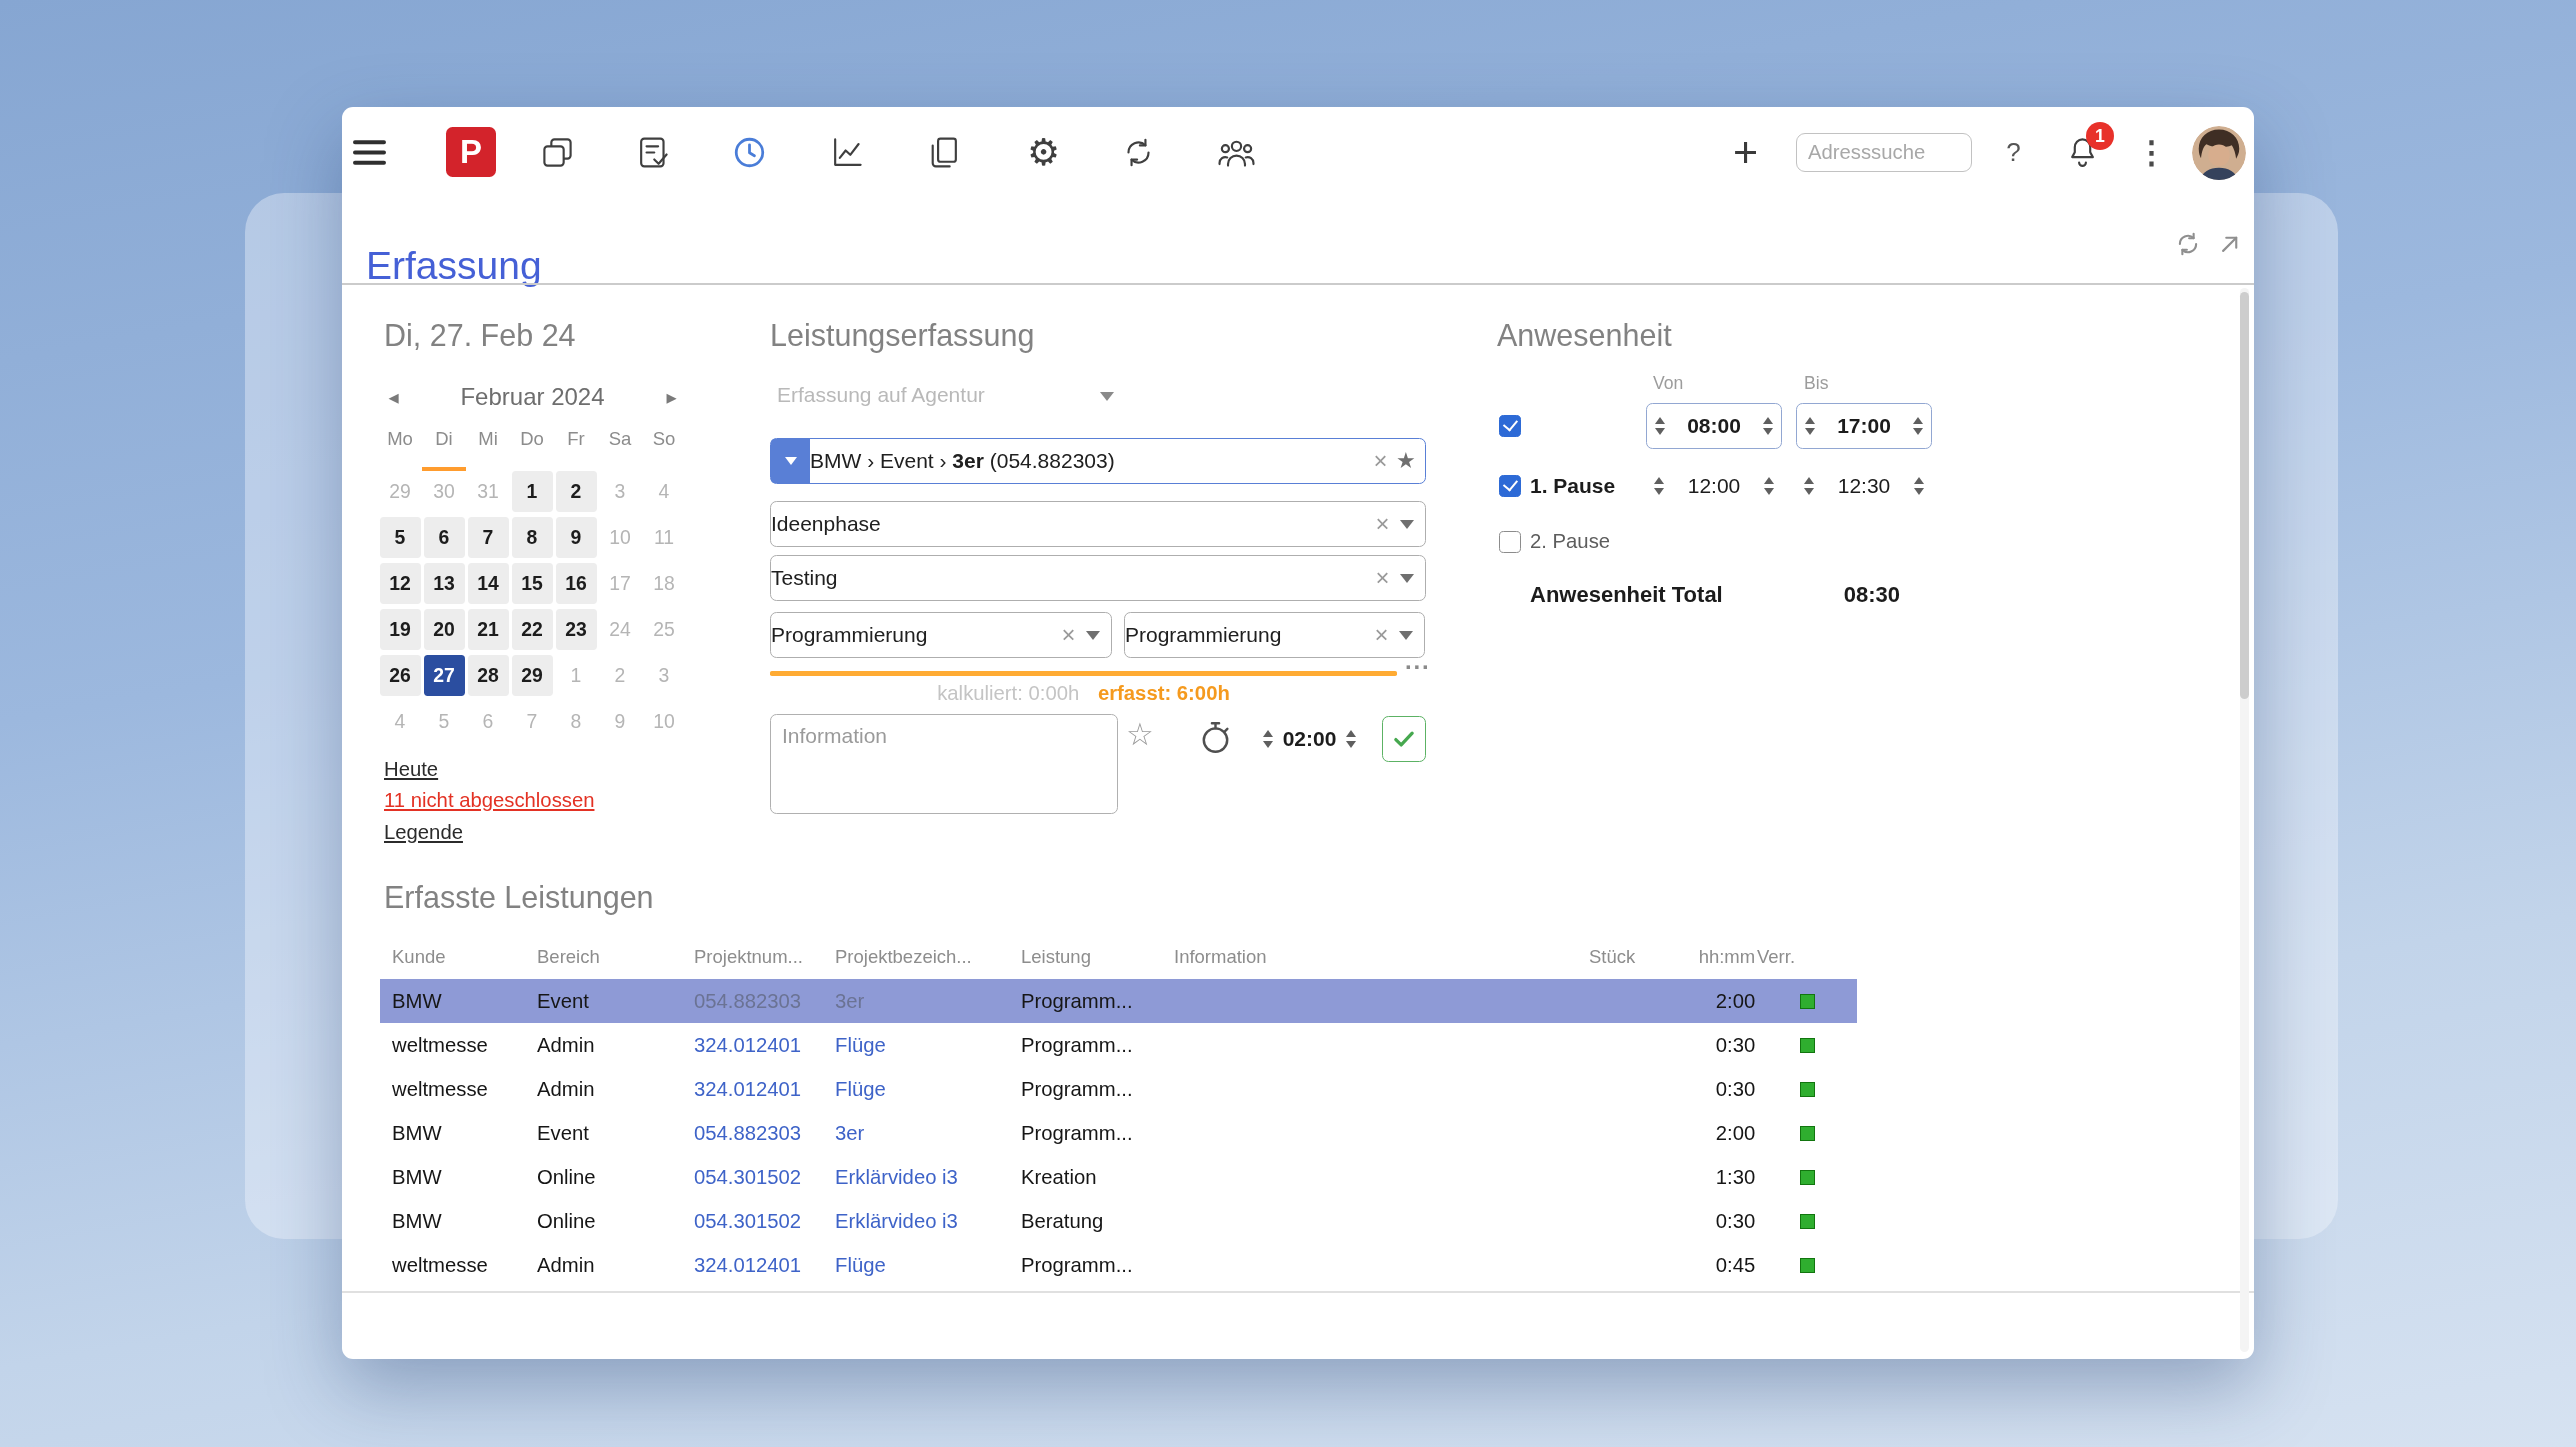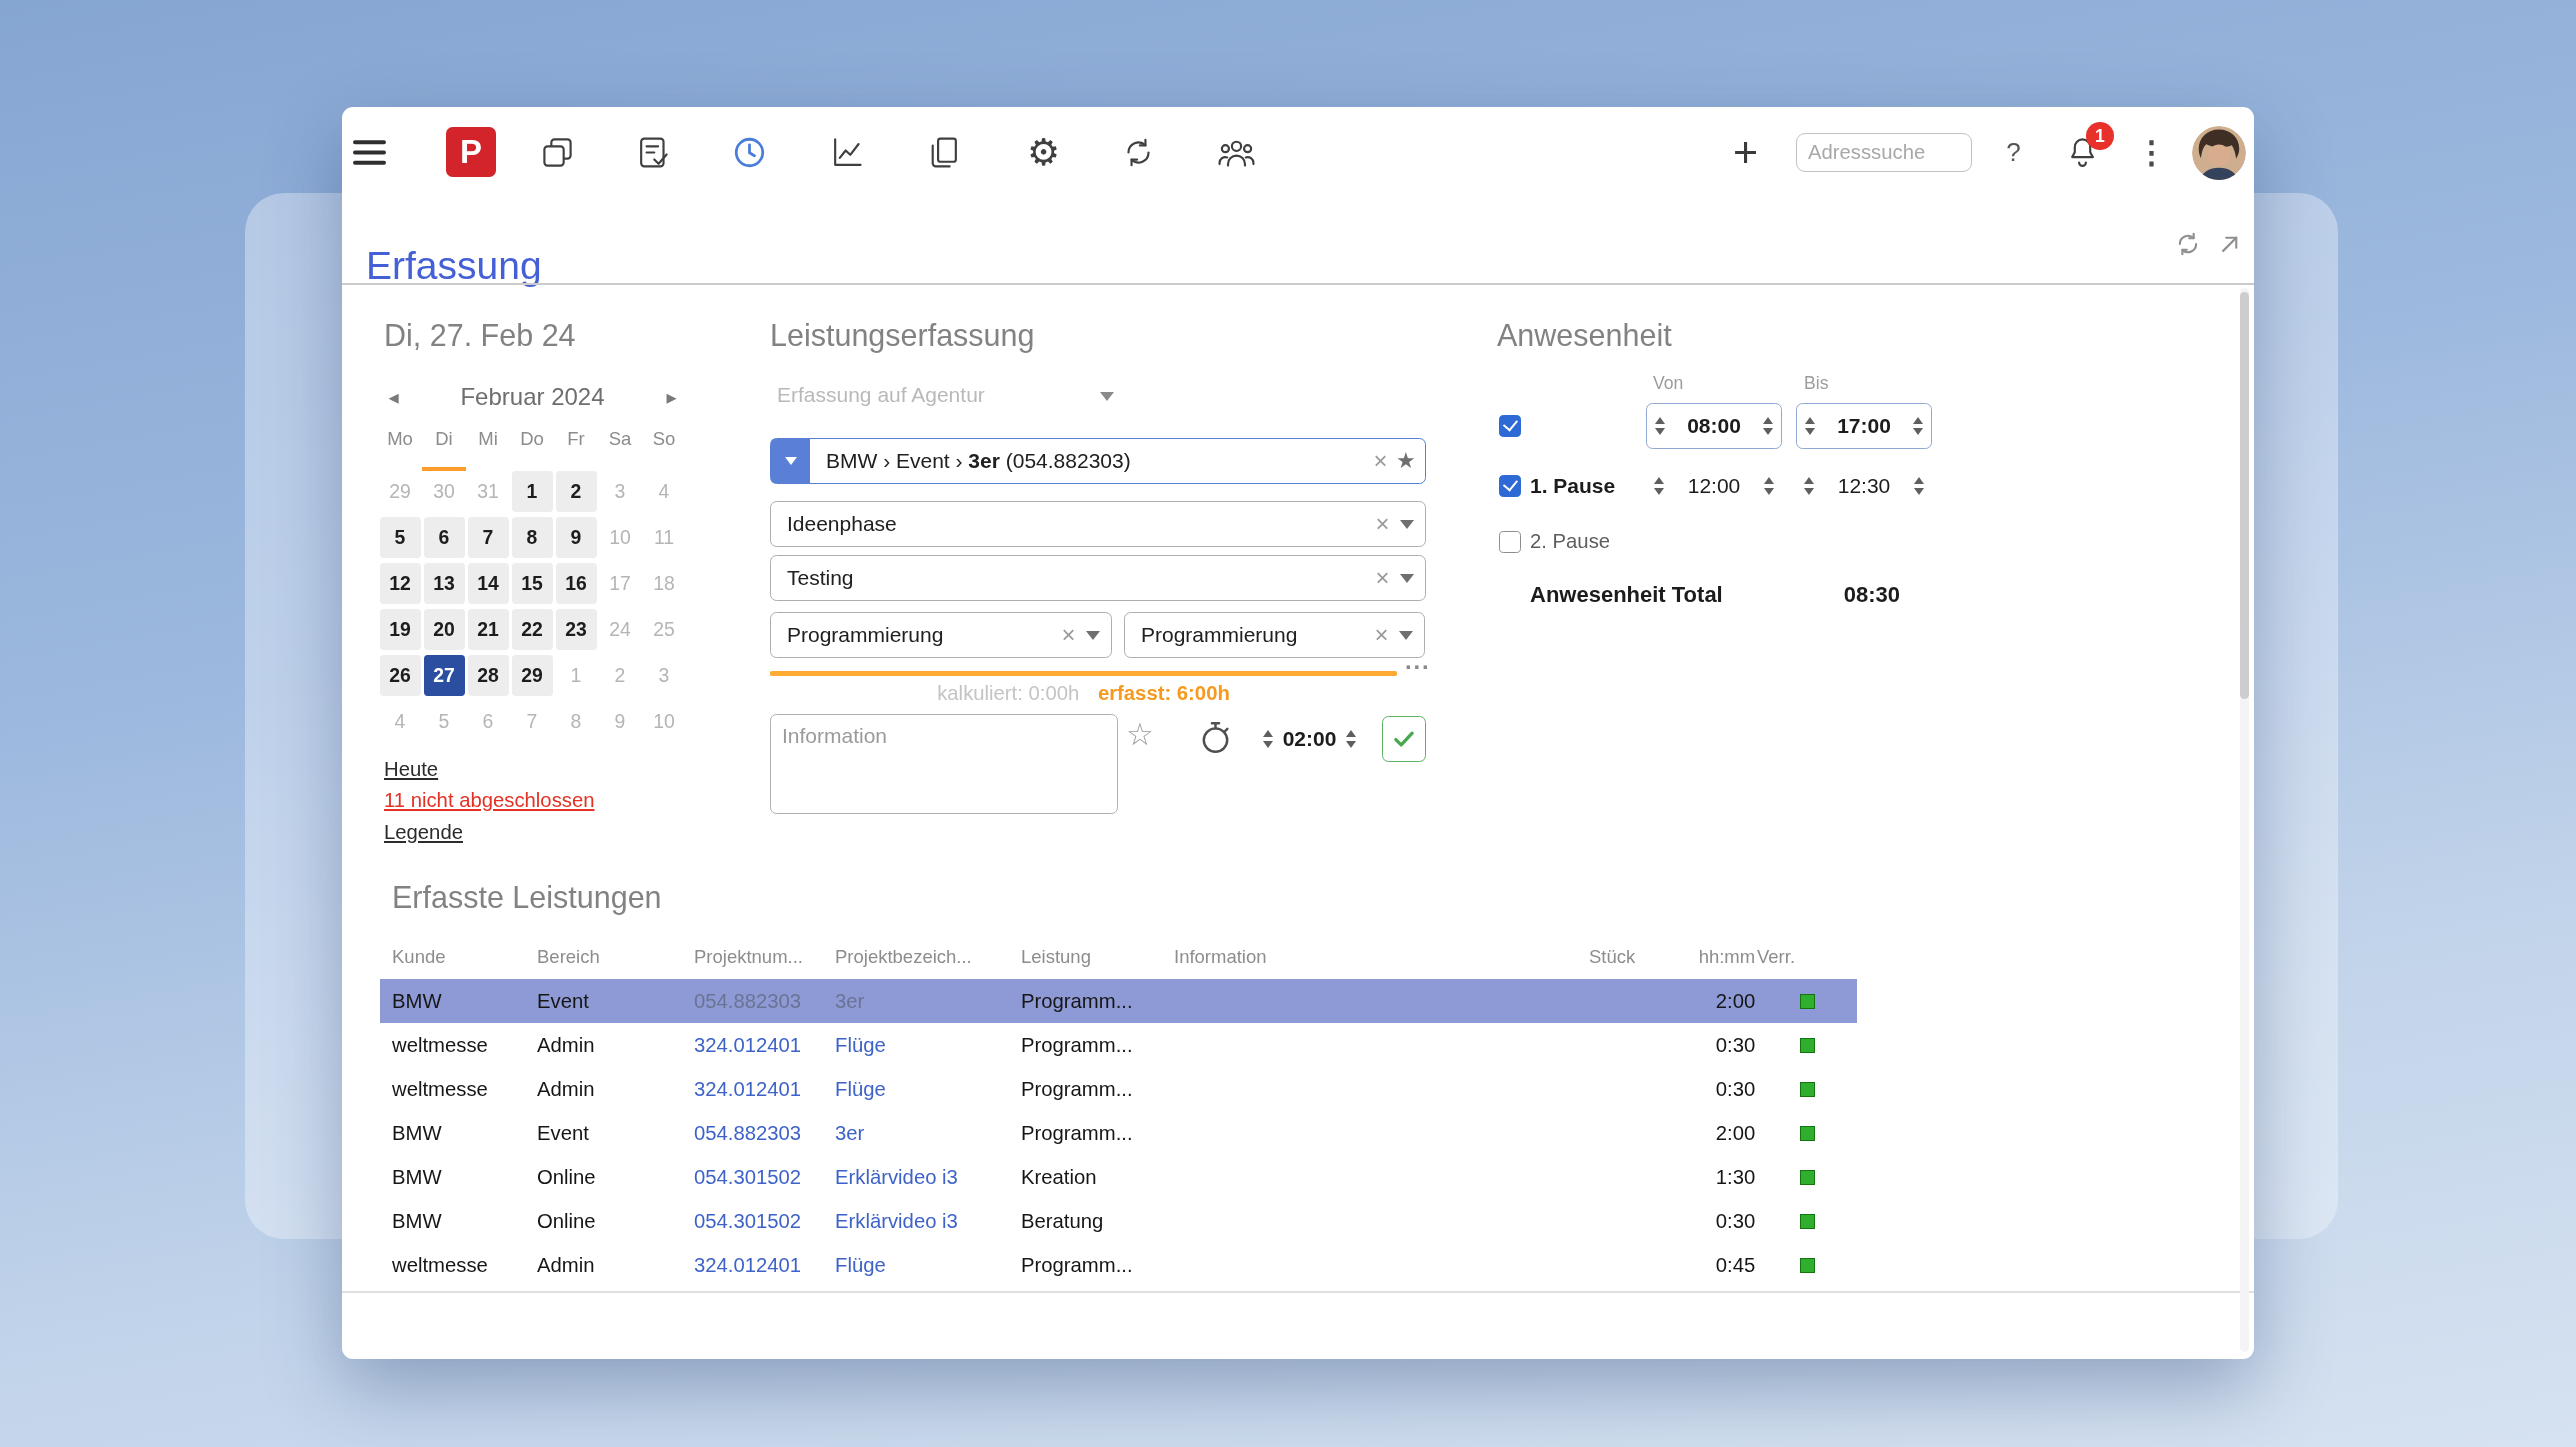--- a/index.html
+++ b/index.html
@@ -54,21 +54,21 @@
   .cal-links{position:absolute;left:42px;top:651px;display:flex;flex-direction:column;gap:8.3px;font-size:20.3px;}
   .lnk{text-decoration:underline;color:#2b2b2b;cursor:pointer;white-space:nowrap;}
   .lnk.warn{color:#e33224;font-weight:500;}
 
   
   .scope{position:absolute;left:435px;top:276px;font-size:21px;color:#b9b9b9;cursor:pointer;}
   .scope-caret{position:absolute;left:758px;top:285px;width:0;height:0;
     border-left:7.4px solid transparent;border-right:7.4px solid transparent;border-top:9.2px solid #8a8a8a;cursor:pointer;}
   .field{position:absolute;height:46px;box-sizing:border-box;border:1.8px solid #aeaeae;border-radius:6.5px;
     display:flex;align-items:center;background:#fff;cursor:text;}
-  .field .ftext{flex:1;padding-left:16px;font-size:21px;color:#202020;white-space:nowrap;overflow:hidden;}
+  .field .ftext{flex:1;padding-left:0;font-size:21px;color:#202020;white-space:nowrap;overflow:hidden;}
   .xicon{width:24px;text-align:center;cursor:pointer;line-height:1;}
   .xicon::before{content:"×";font-size:24px;color:#9a9a9a;}
   .caret{width:0;height:0;border-left:7.4px solid transparent;border-right:7.4px solid transparent;
     border-top:9.2px solid #6f6f6f;margin:0 11px 0 5.5px;cursor:pointer;}
   .project-field{border-color:#597fd6;}
   .pf-dd{width:39px;align-self:stretch;background:#597fd6;border-radius:3.7px 0 0 3.7px;
     display:flex;align-items:center;justify-content:center;cursor:pointer;}
   .pf-dd::after{content:"";width:0;height:0;border-left:6.5px solid transparent;border-right:6.5px solid transparent;border-top:8.3px solid #fff;}
   .star-filled{margin:0 9.2px 0 3.7px;cursor:pointer;line-height:1;}
   .star-filled::before{content:"★";font-size:22px;color:#6f6f6f;}
@@ -426,21 +426,21 @@
         <i class="d"></i>
       </span>
   </div>
 
   <div class="cb empty" style="left:1157px;top:424px"></div>
   <div class="att-text" style="left:1188px;top:423px;color:#5d5d5d;font-size:20.3px">2. Pause</div>
 
   <div class="att-text" style="left:1188px;top:475px;font-weight:bold;font-size:22px">Anwesenheit Total</div>
   <div class="att-text" style="left:1387px;top:475px;width:171px;text-align:right;font-weight:bold;font-size:22px">08:30</div>
 
-  <div class="sec-h" style="left:50px;top:773px">Erfasste Leistungen</div>
+  <div class="sec-h" style="left:42px;top:773px">Erfasste Leistungen</div>
   <div class="tbl">
     <div class="thead">
         <div class="tcell ">Kunde</div>
         <div class="tcell ">Bereich</div>
         <div class="tcell ">Projektnum...</div>
         <div class="tcell ">Projektbezeich...</div>
         <div class="tcell ">Leistung</div>
         <div class="tcell ">Information</div>
         <div class="tcell num">Stück</div>
         <div class="tcell num">hh:mm</div>

